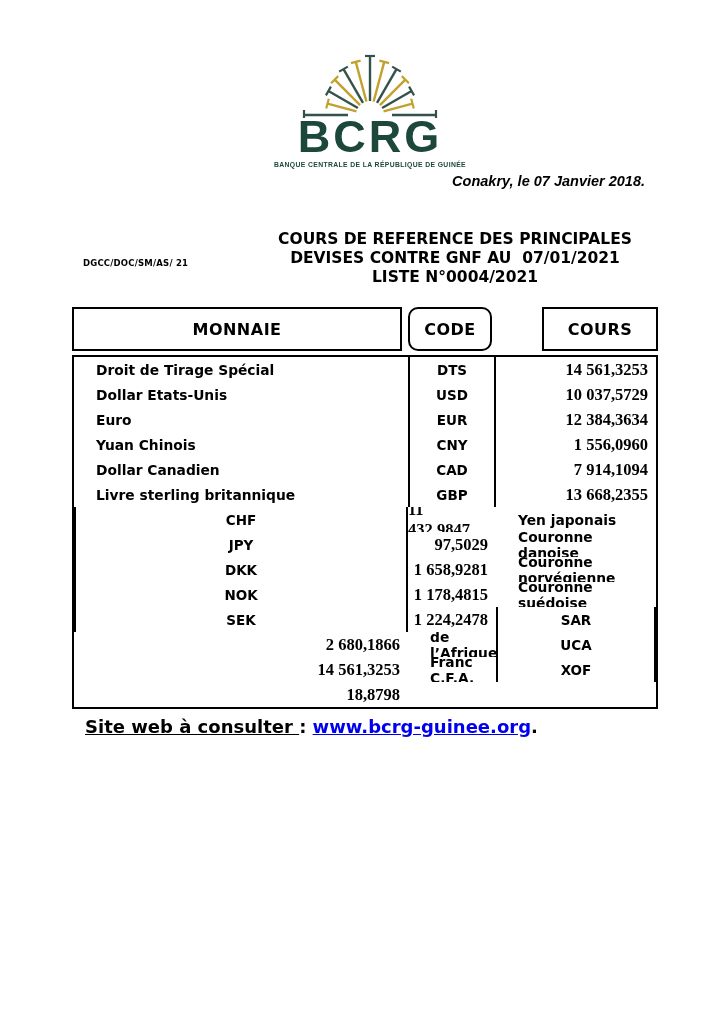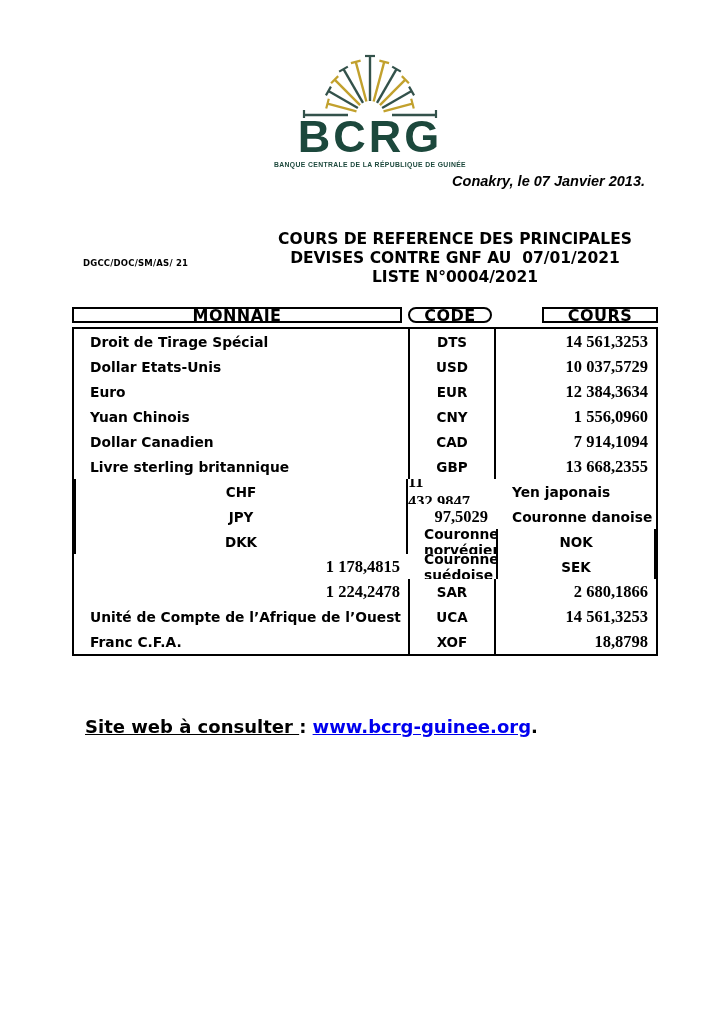--- a/index.html
+++ b/index.html
@@ -42,38 +42,38 @@
   
   .title{
     position:absolute;top:230px;left:245px;width:420px;
     text-align:center;font-weight:bold;font-size:15.5px;line-height:19px;
   }
   .title div{white-space:pre;}
   
   .rates{position:absolute;top:307px;left:72px;width:586px;}
   .rates-header{display:flex;gap:6px;}
   .hcell{
-    border:2px solid #000;height:16px;
+    border:2px solid #000;height:44px;
     display:flex;align-items:center;justify-content:center;
     font-weight:bold;font-size:16px;letter-spacing:.5px;
     box-sizing:border-box;
   }
   .hcell.monnaie{width:330px;}
   .hcell.code{width:84px;border-radius:10px;}
   .hcell.cours{width:158px;flex:1;margin-left:44px;}
   .rates-body{
     margin-top:4px;border:2px solid #000;
     display:grid;grid-template-columns:334px 88px 1fr;
   }
   .bcell{
     height:25px;display:flex;align-items:center;
     box-sizing:border-box;overflow:hidden;
   }
   .bcell.monnaie{
-    padding-left:16px;font-weight:bold;font-size:13.8px;
+    padding-left:22px;font-weight:bold;font-size:13.8px;
     font-family:"DejaVu Sans",sans-serif;
   }
   .bcell.code{
     justify-content:center;font-weight:bold;font-size:13.5px;
     border-left:2px solid #000;border-right:2px solid #000;
   }
   .bcell.cours{
     justify-content:flex-end;padding-right:8px;
     font-family:"Liberation Serif",serif;font-weight:bold;font-size:16.5px;
   }
@@ -117,21 +117,21 @@
         <line x1="114.06921938165306" y1="53.33012701892219" x2="109.06921938165306" y2="44.66987298107781" stroke="#33524B" stroke-width="2.2"></line>
         <line x1="83.52296156804695" y1="69.37653336856471" x2="112.500736356719" y2="61.611962015489084" stroke="#C2A12D" stroke-width="2.4"></line>
         <line x1="113.79483158223161" y1="66.44159114693443" x2="111.2066411312064" y2="56.78233288404374" stroke="#C2A12D" stroke-width="2.2"></line>
         <line x1="92" y1="73" x2="136" y2="73" stroke="#33524B" stroke-width="2.4"></line>
         <line x1="136" y1="78" x2="136" y2="68" stroke="#33524B" stroke-width="2.2"></line>
       </svg>
     <div class="logo-acronym">BCRG</div>
     <div class="logo-subtitle">BANQUE CENTRALE DE LA RÉPUBLIQUE DE GUINÉE</div>
   </div>
 
-  <div class="dateline">Conakry, le 07 Janvier 2013.</div>
+  <div class="dateline">Conakry, le 07 Janvier 2018.</div>
 
   <div class="refcode">DGCC/DOC/SM/AS/ 21</div>
 
   <div class="title">
     <div>COURS DE REFERENCE DES PRINCIPALES</div>
     <div>DEVISES CONTRE GNF AU  07/01/2021</div>
     <div>LISTE N°0004/2021</div>
   </div>
 
   <div class="rates">
@@ -167,20 +167,21 @@
 
   <div class="bcell code">CHF</div>
   <div class="bcell cours">11 432,9847</div>
 
   <div class="bcell monnaie">Yen japonais</div>
   <div class="bcell code">JPY</div>
   <div class="bcell cours">97,5029</div>
 
   <div class="bcell monnaie">Couronne danoise</div>
   <div class="bcell code">DKK</div>
+  <div class="bcell cours">1 658,9281</div>
 
   <div class="bcell monnaie">Couronne norvégienne</div>
   <div class="bcell code">NOK</div>
   <div class="bcell cours">1 178,4815</div>
 
   <div class="bcell monnaie">Couronne suédoise</div>
   <div class="bcell code">SEK</div>
   <div class="bcell cours">1 224,2478</div>
 
   <div class="bcell code">SAR</div>

